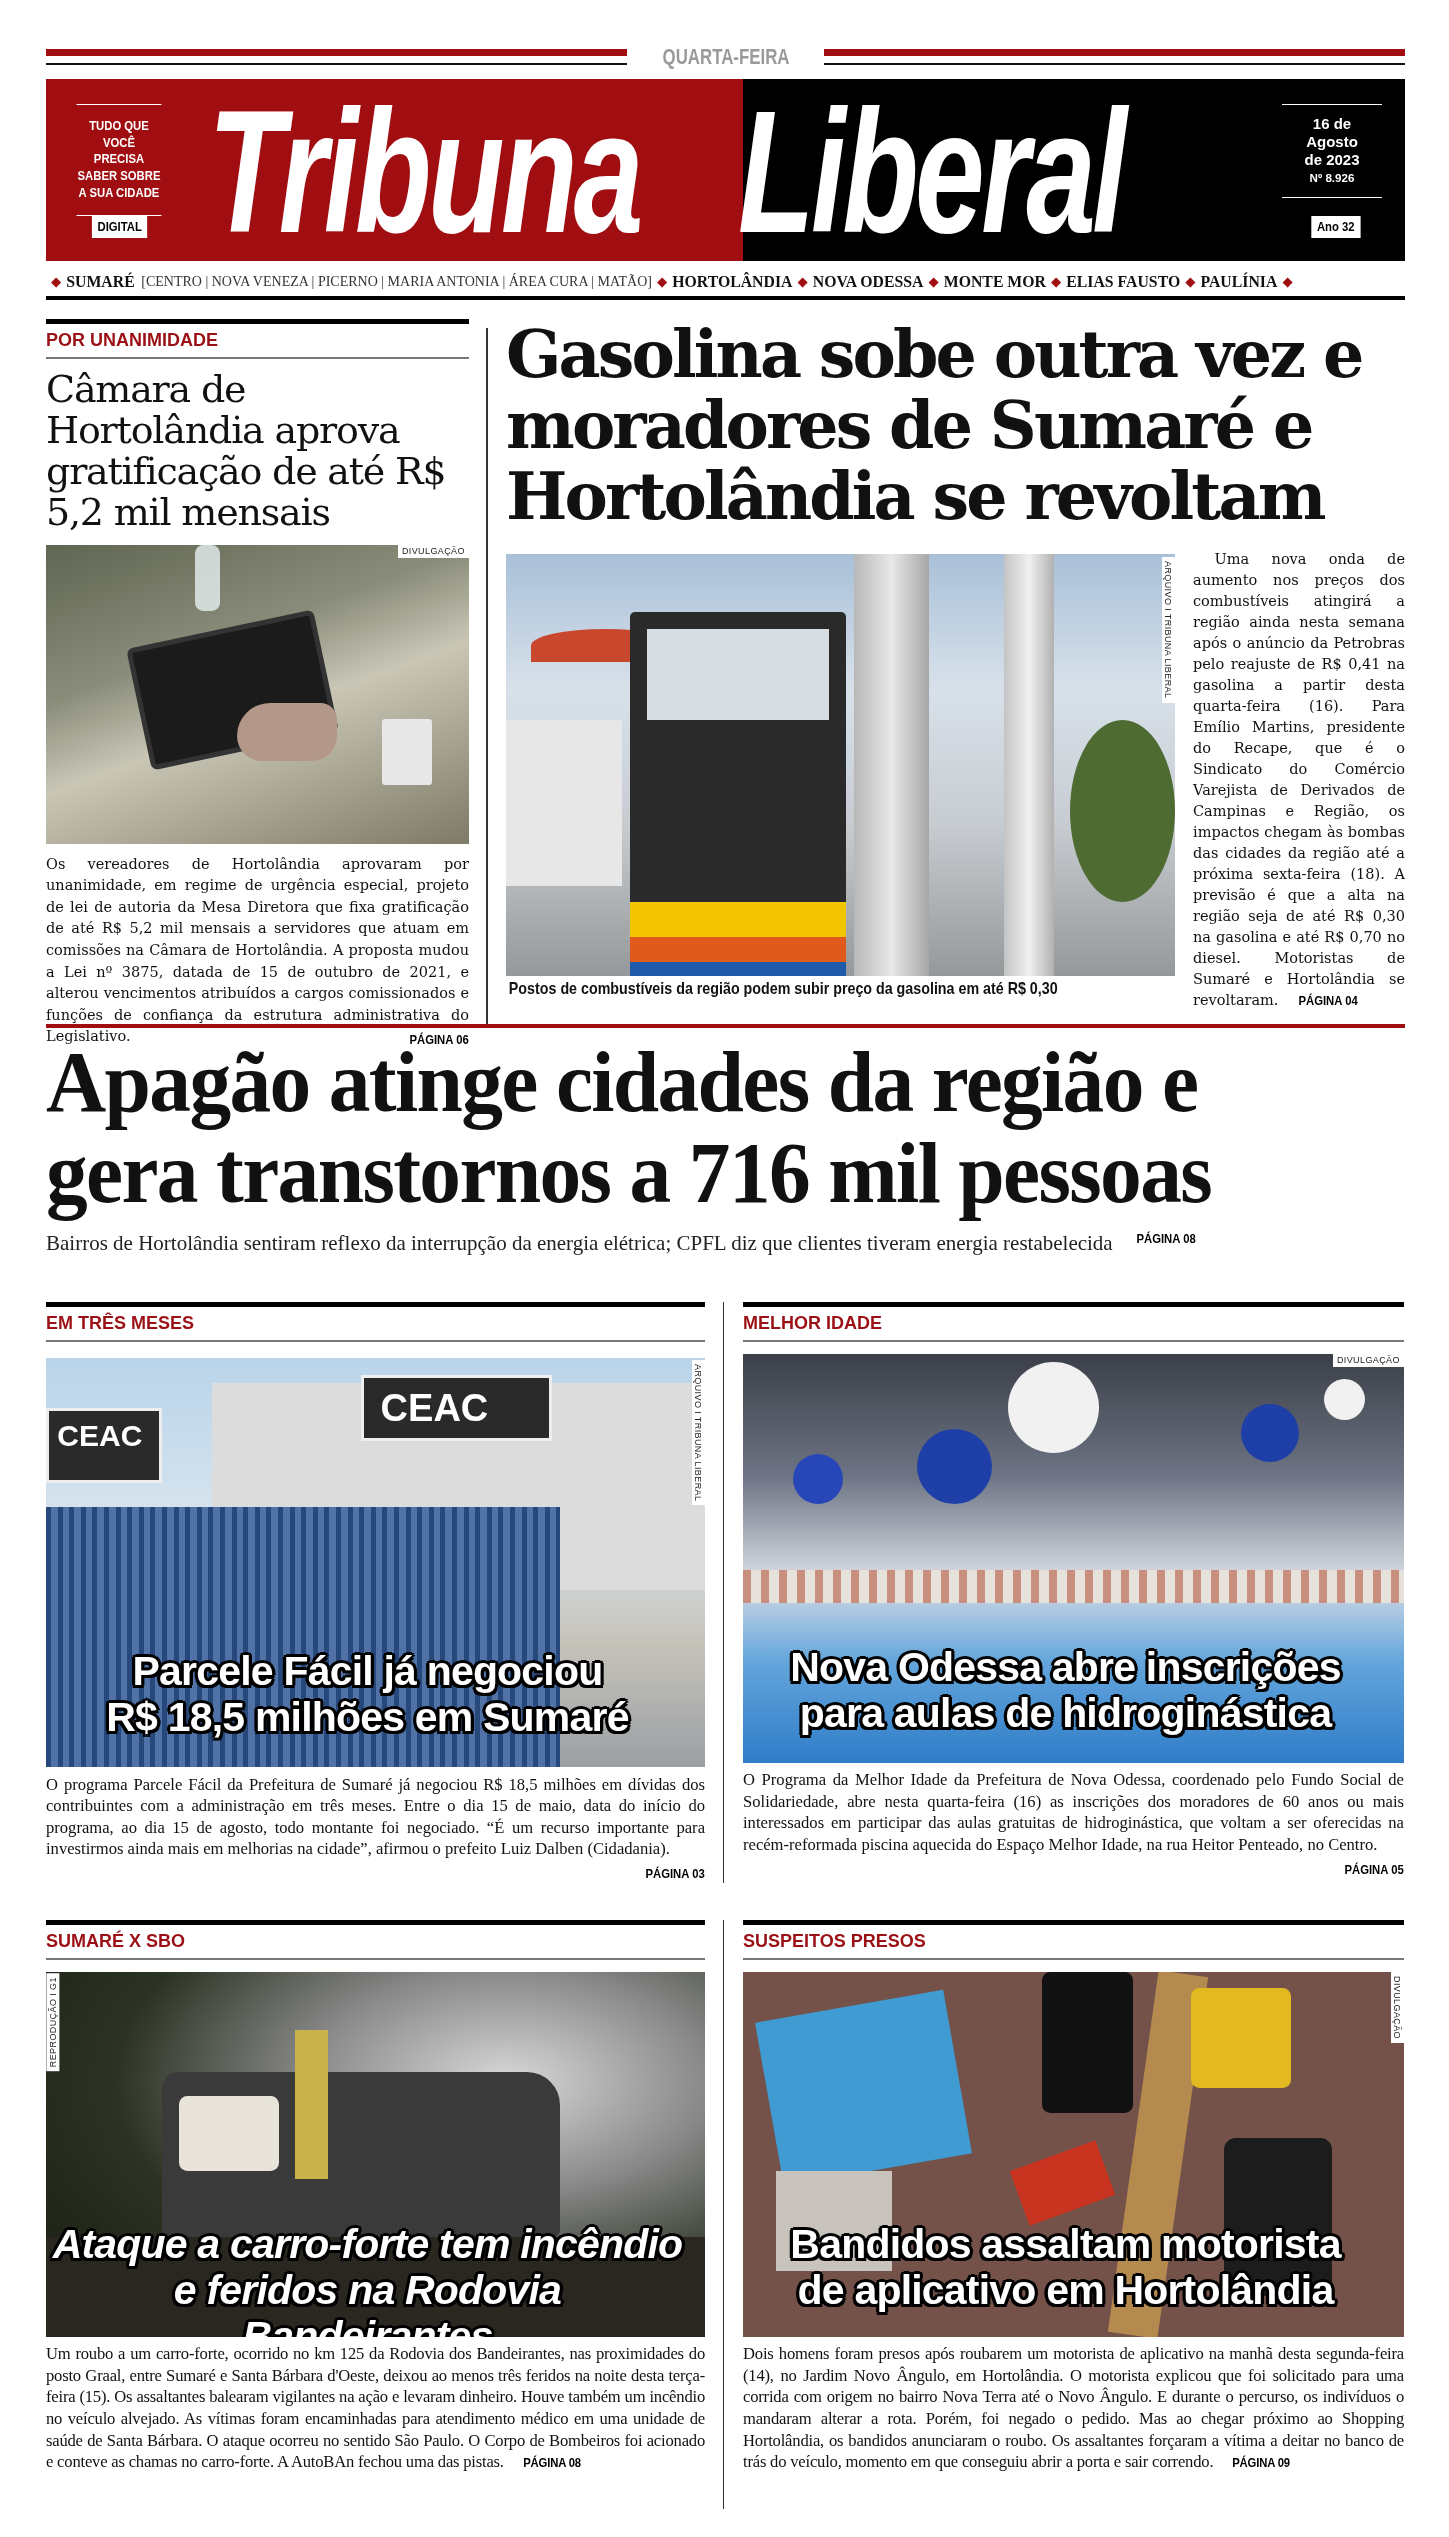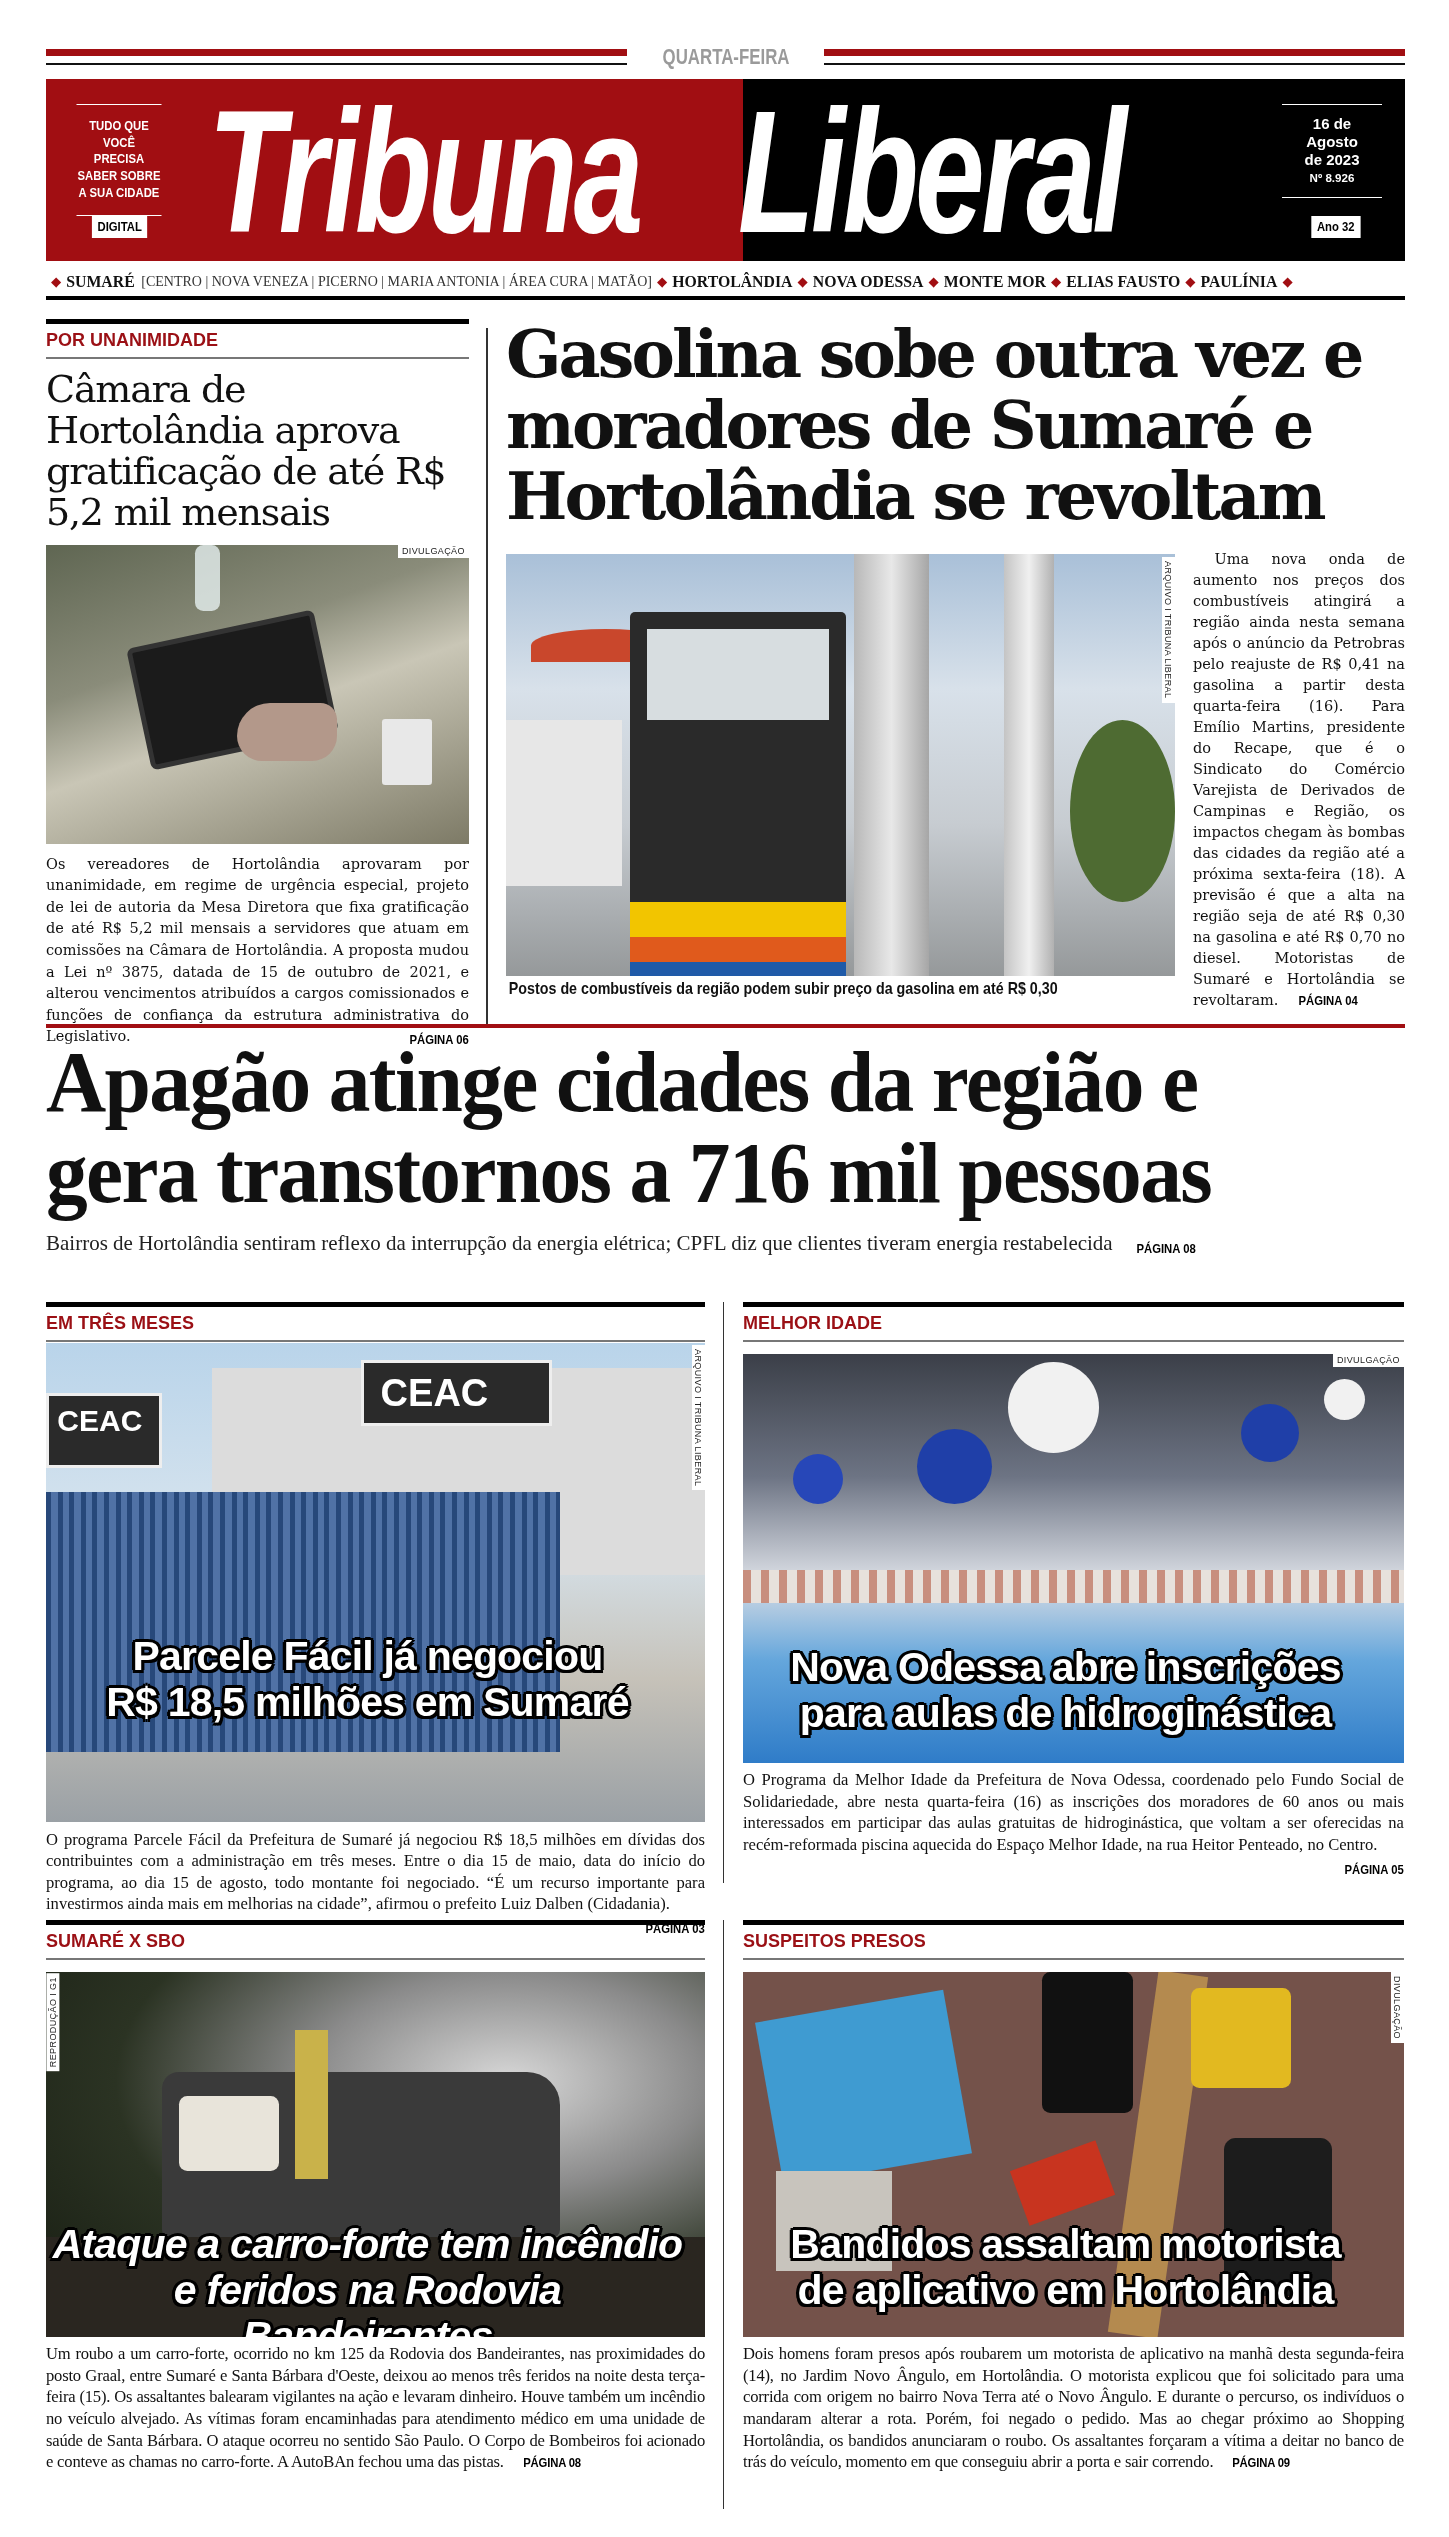--- a/index.html
+++ b/index.html
@@ -184,31 +184,31 @@
   <span class="pagina inline" style="text-indent:0;">PÁGINA 04</span>
 </div>
 
 <div class="abs" style="left:46px;top:1024px;width:1359px;height:4.1px;background:#a10e12;"></div>
 
 <div class="abs" style="left:46px;top:1037px;width:1359px;">
   <div style="font-family:'Liberation Serif',serif;font-weight:700;font-size:86px;line-height:91px;letter-spacing:-1.7px;transform:scaleX(0.97);transform-origin:left;white-space:nowrap;">
     <div>Apagão atinge cidades da região e</div>
     <div>gera transtornos a 716 mil pessoas</div>
   </div>
-  <div style="margin-top:11.6px;display:flex;align-items:flex-end;white-space:nowrap;">
+  <div style="margin-top:11.6px;display:flex;align-items:flex-start;white-space:nowrap;">
     <span class="body-cond" style="font-size:21px;color:#222;">Bairros de Hortolândia sentiram reflexo da interrupção da energia elétrica; CPFL diz que clientes tiveram energia restabelecida</span>
     <span class="pagina inline" style="margin-left:13.3px;">PÁGINA 08</span>
   </div>
 </div>
 
 <div class="abs" style="left:46px;top:1302px;width:659px;">
   <div class="sect-head">
     <div class="sect-label">EM TRÊS MESES</div>
   </div>
-  <div class="photo" style="margin-top:1px;width:659px;height:479px;background:linear-gradient(180deg,#b9d4ea 0%,#d7e4ee 40%,#c6c2b9 70%,#9aa0a5 100%);">
+  <div class="photo" style="margin-top:16px;width:659px;height:409px;background:linear-gradient(180deg,#b9d4ea 0%,#d7e4ee 40%,#c6c2b9 70%,#9aa0a5 100%);">
     <div style="position:absolute;left:166px;top:25px;width:494px;height:207px;background:#dcdcdc;"></div>
     <div style="position:absolute;left:315px;top:16.6px;width:191px;height:66px;background:#2a2a2a;border:3.3px solid #eee;color:#fff;font-family:'Liberation Sans',sans-serif;font-weight:700;font-size:38px;line-height:60px;padding-left:16.6px;">CEAC</div>
     <div style="position:absolute;left:0;top:50px;width:116px;height:75px;background:#2a2a2a;border:3.3px solid #eee;color:#fff;font-family:'Liberation Sans',sans-serif;font-weight:700;font-size:30px;line-height:50px;padding-left:8.3px;">CEAC</div>
     <div style="position:absolute;left:0;top:149px;width:514px;height:260px;background:repeating-linear-gradient(90deg,#27487a 0 5px,#5072a6 5px 11.6px);"></div>
     <div class="overlay-title" style="top:290px;">
       <div>Parcele Fácil já negociou</div>
       <div>R$ 18,5 milhões em Sumaré</div>
     </div>
     <div class="credit vert" style="right:0;top:1.7px;">ARQUIVO I TRIBUNA LIBERAL</div>
   </div>

